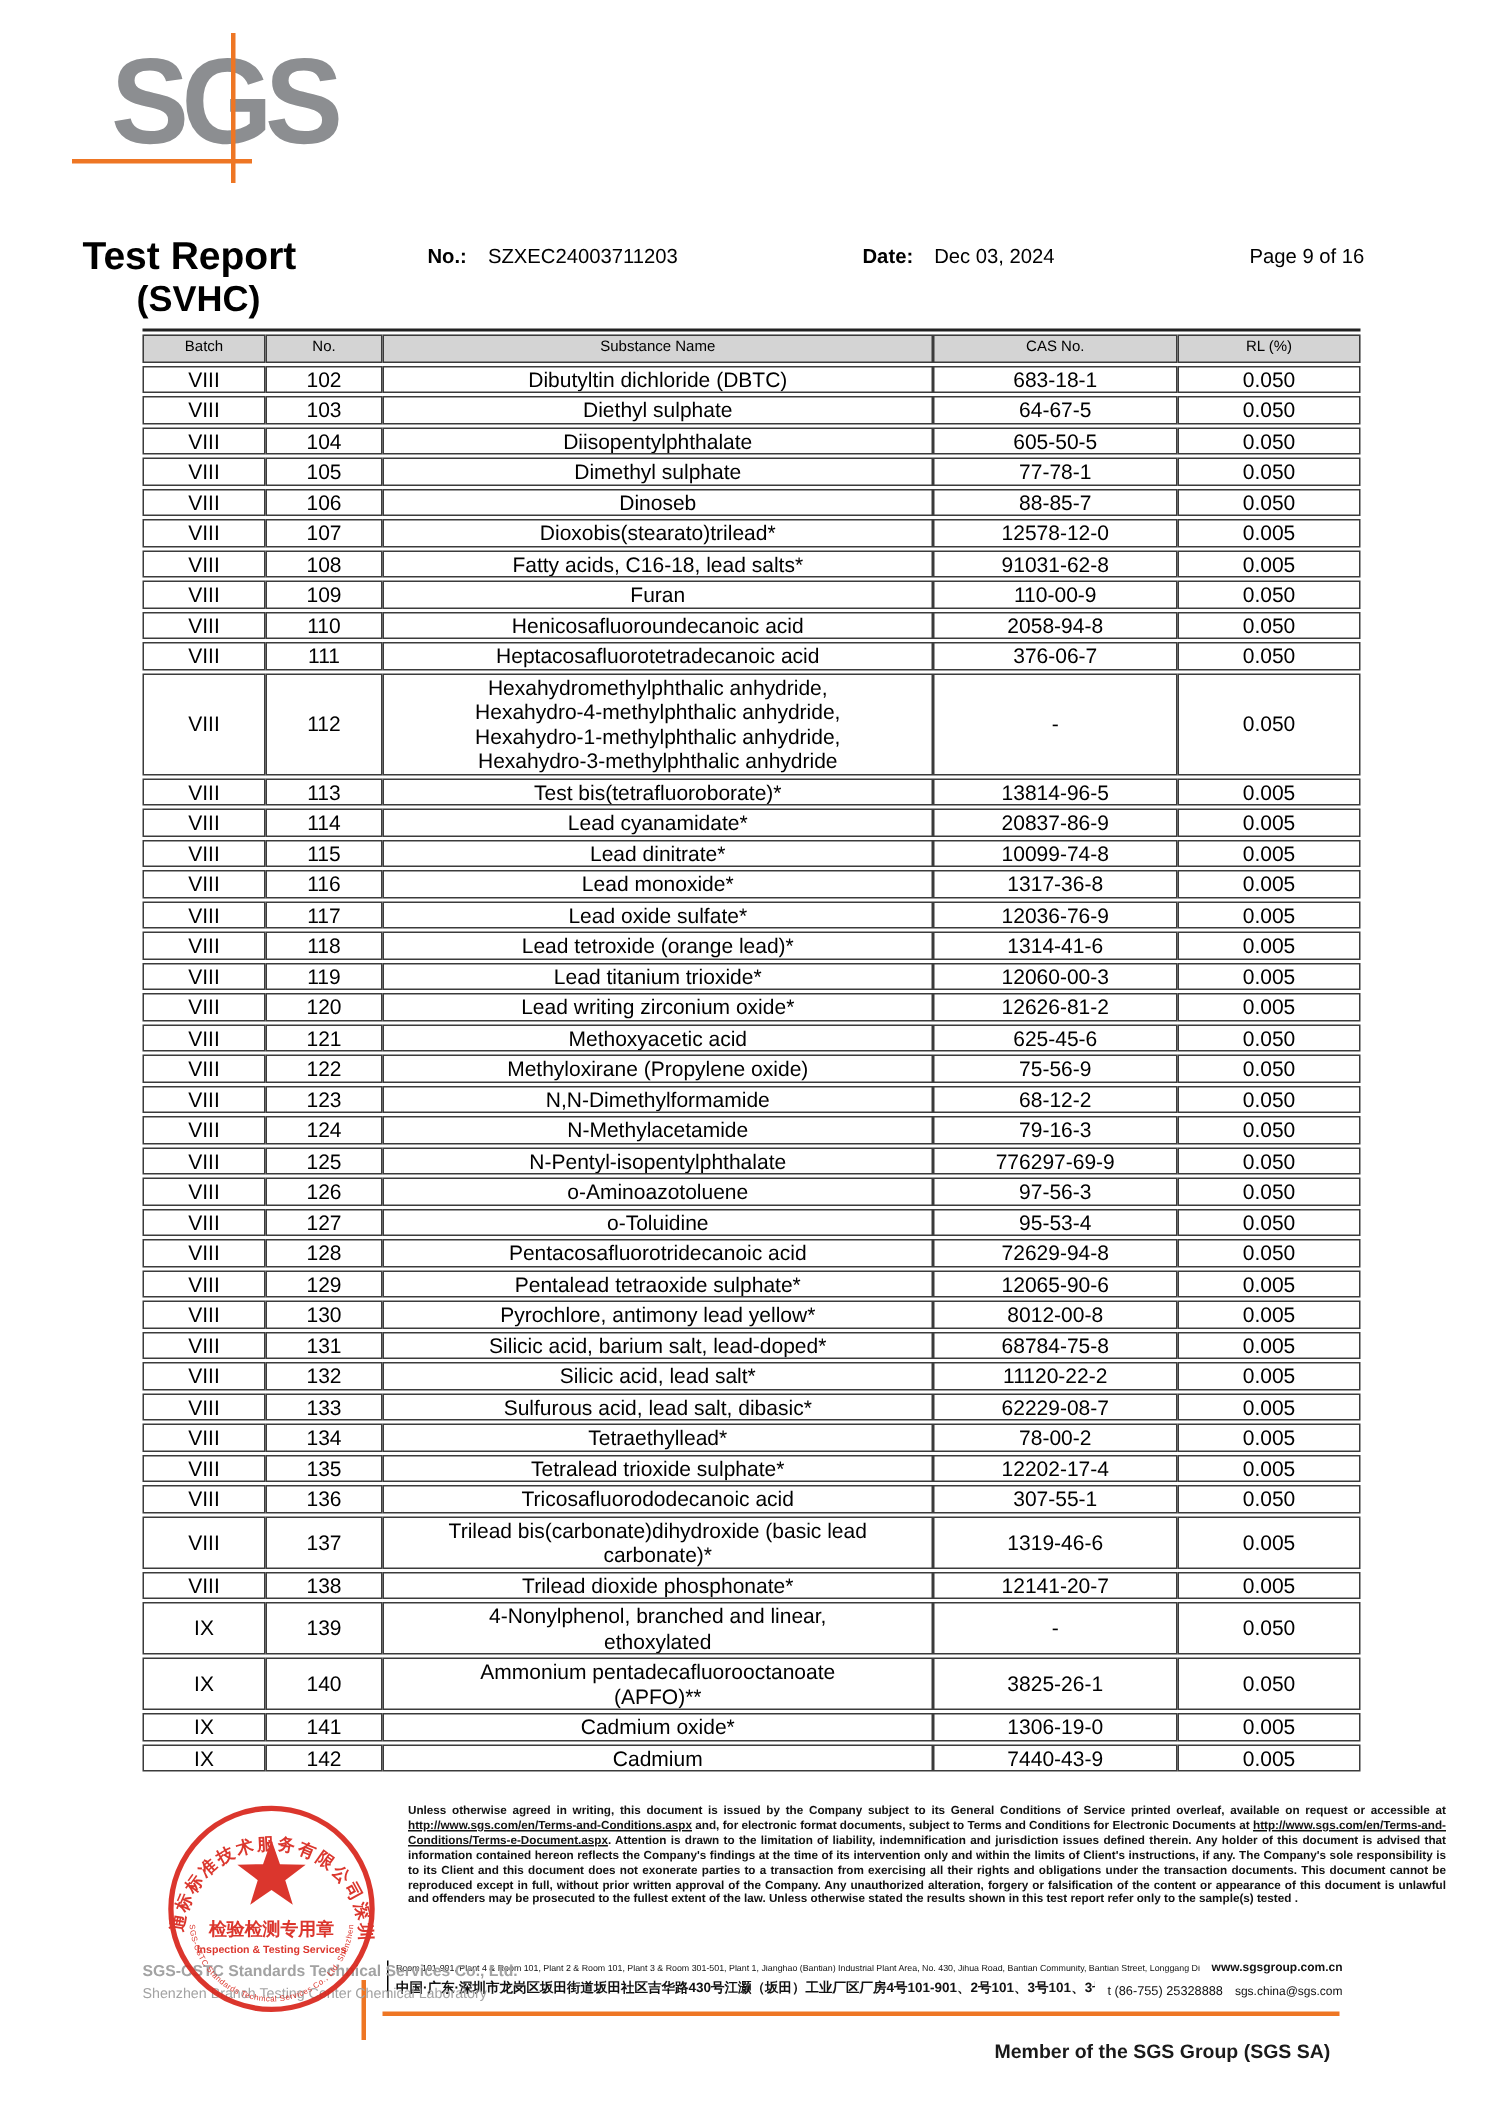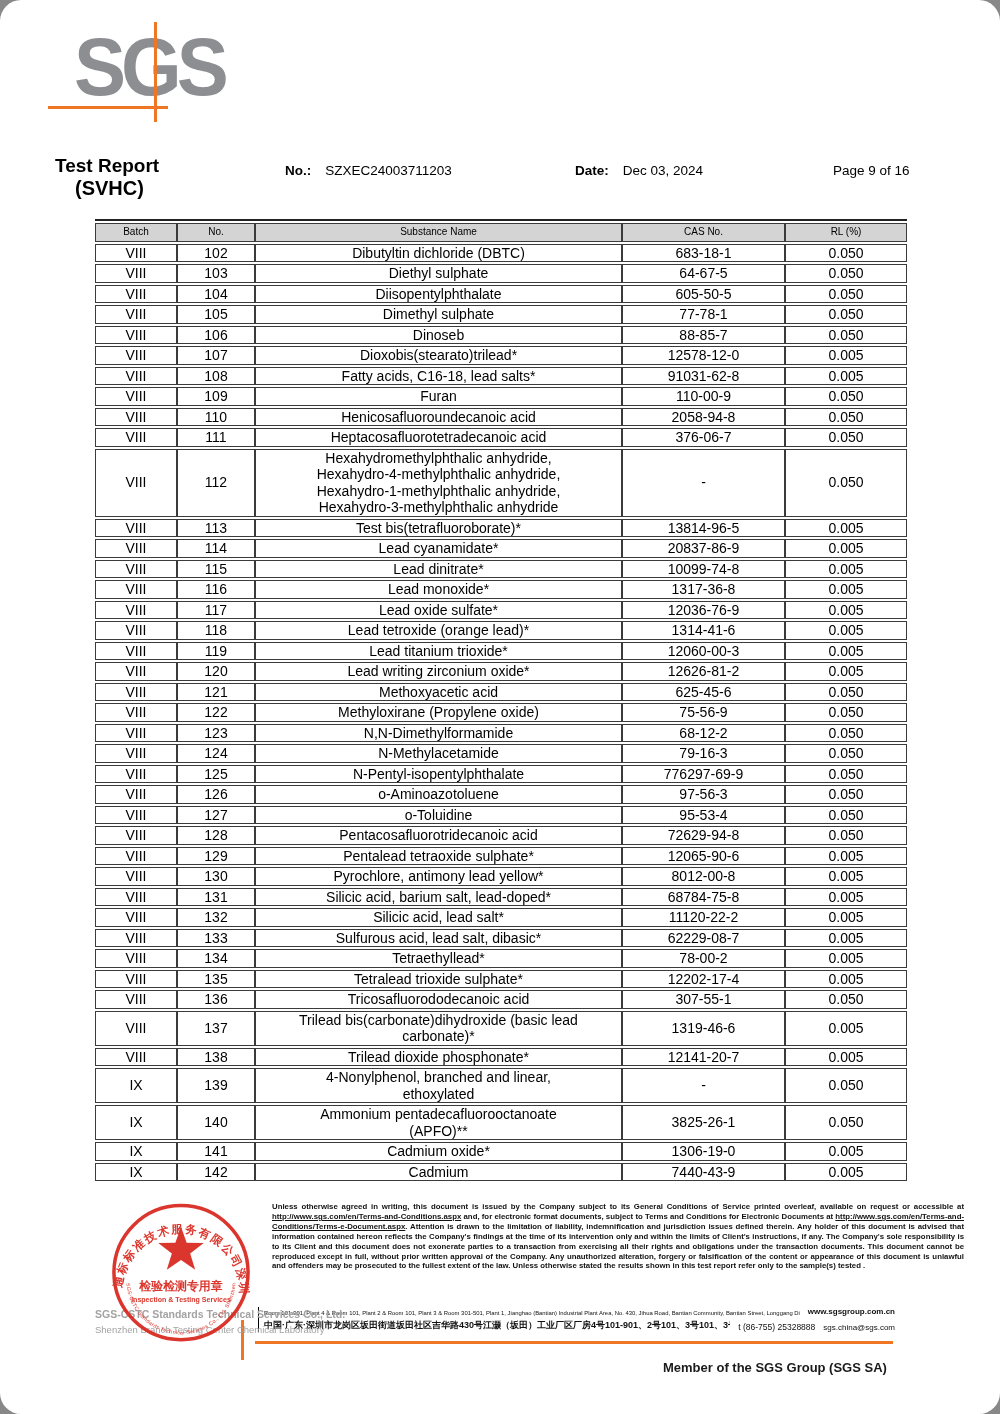--- a/index.html
+++ b/index.html
@@ -1,34 +1,34 @@
 <!DOCTYPE html>
 <html style="--accent: #EE7624; --attn: #E87614; --logo-gray: #8C8E91; --stamp-red: #D9261C; --thbg: #D4D4D4;"><head>
 <meta charset="utf-8">
 <style>
   :root{
     --accent:#EE7624; --attn:#E87614; --logo-gray:#8C8E91;
     --stamp-red:#D9261C; --thbg:#D4D4D4; --border:#3B3B3B;
   }
   *{margin:0;padding:0;box-sizing:border-box;}
   body{background:#888;font-family:"Liberation Sans",sans-serif;}
-  .page{position:relative;width:1000px;height:1414px;background:#fff;margin:0 auto;overflow:hidden;border-radius:21px;}
+  .page{position:relative;width:1000px;height:1414px;background:#fff;margin:0 auto;overflow:hidden;}
 
   
   .logo{position:absolute;left:70px;top:20px;width:120px;height:110px;}
   .logo .sgs{position:absolute;left:4px;top:8px;font-size:78px;font-weight:bold;
     color:var(--logo-gray);letter-spacing:-5px;font-family:"Liberation Sans",sans-serif;
     transform:scaleY(1.04);line-height:1;}
   .logo .vline{position:absolute;left:84px;top:2px;width:3px;height:100px;background:var(--accent);}
   .logo .hline{position:absolute;left:-22px;top:86px;width:120px;height:3px;background:var(--accent);}
 
   
   .titleblock{position:absolute;left:55px;top:155px;}
-  .titleblock .t1{font-size:19px;font-weight:bold;color:#000;}
-  .titleblock .t2{font-size:20px;font-weight:bold;color:#000;margin-left:20px;}
+  .titleblock .t1{font-size:26px;font-weight:bold;color:#000;}
+  .titleblock .t2{font-size:24px;font-weight:bold;color:#000;margin-left:36px;}
   .meta{position:absolute;top:163px;font-size:13.5px;color:#000;white-space:nowrap;}
   .meta b{font-weight:bold;}
   .m-no{left:285px;} .m-no .val{margin-left:14px;}
   .m-date{left:575px;} .m-date .val{margin-left:14px;}
   .m-page{left:833px;}
 
   
   table.report{position:absolute;left:95px;top:219px;width:812px;
     border-collapse:separate;border-spacing:0 2px;table-layout:fixed;
     font-size:14px;color:#000;border-top:2px solid #222;}

